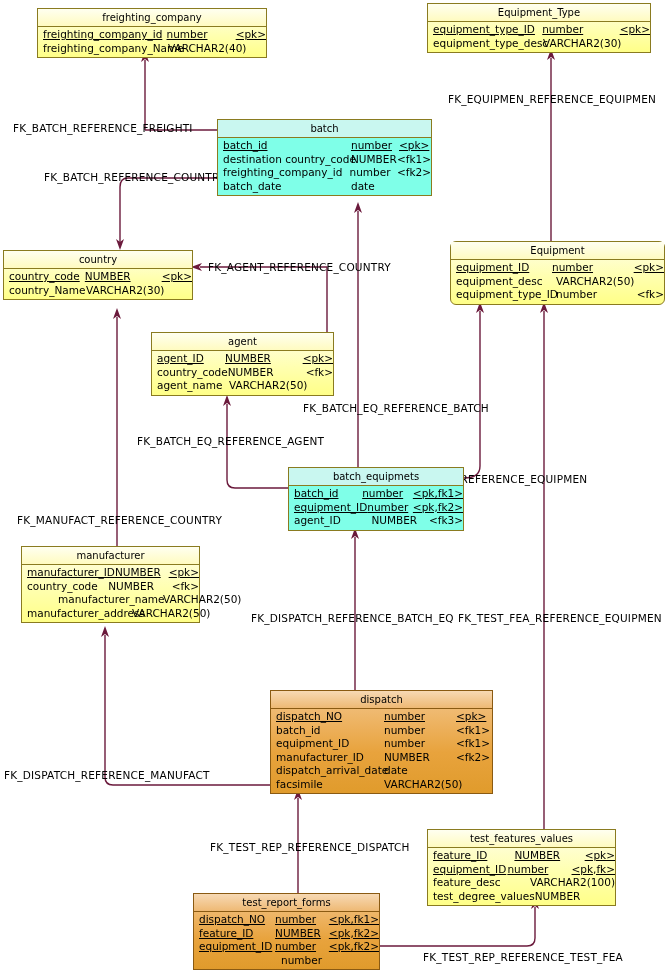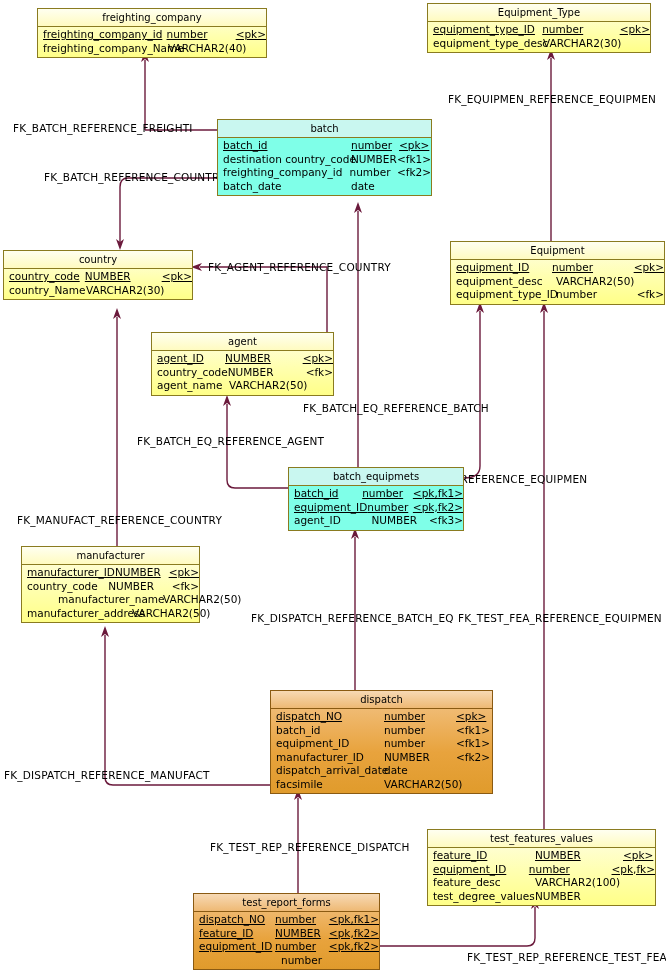--- a/index.html
+++ b/index.html
@@ -194,21 +194,21 @@
           <span class="a-type" style="width: 78px;">NUMBER</span>
           <span class="a-key">&lt;pk&gt;</span>
         </div>
         <div class="attr">
           <span class="a-name" style="width: 77px;">country_Name</span>
           <span class="a-type" style="width: 78px;">VARCHAR2(30)</span>
           <span class="a-key"></span>
         </div>
       </div>
     </div>
-    <div class="entity c-yellow" style="left: 450px; top: 241px; width: 215px;">
+    <div class="entity c-yellow" style="left: 450px; top: 241px; width: 215px; border-radius: 6px;">
       <div class="ent-title">Equipment</div>
       <div class="ent-body">
         <div class="attr pk">
           <span class="a-name" style="width: 100px;">equipment_ID</span>
           <span class="a-type" style="width: 85px;">number</span>
           <span class="a-key">&lt;pk&gt;</span>
         </div>
         <div class="attr">
           <span class="a-name" style="width: 100px;">equipment_desc</span>
           <span class="a-type" style="width: 85px;">VARCHAR2(50)</span>
@@ -314,21 +314,21 @@
           <span class="a-type" style="width: 72px;">date</span>
           <span class="a-key"></span>
         </div>
         <div class="attr">
           <span class="a-name" style="width: 108px;">facsimile</span>
           <span class="a-type" style="width: 72px;">VARCHAR2(50)</span>
           <span class="a-key"></span>
         </div>
       </div>
     </div>
-    <div class="entity c-yellow" style="left: 427px; top: 829px; width: 229px;">
+    <div class="entity c-yellow" style="left: 427px; top: 829px; width: 189px;">
       <div class="ent-title">test_features_values</div>
       <div class="ent-body">
         <div class="attr pk">
           <span class="a-name" style="width: 102px;">feature_ID</span>
           <span class="a-type" style="width: 88px;">NUMBER</span>
           <span class="a-key">&lt;pk&gt;</span>
         </div>
         <div class="attr pk">
           <span class="a-name" style="width: 102px;">equipment_ID</span>
           <span class="a-type" style="width: 88px;">number</span>
@@ -376,14 +376,14 @@
     <div class="rel-label" style="left: 448px; top: 93px;">FK_EQUIPMEN_REFERENCE_EQUIPMEN</div>
     <div class="rel-label" style="left: 208px; top: 261px;">FK_AGENT_REFERENCE_COUNTRY</div>
     <div class="rel-label" style="left: 303px; top: 402px;">FK_BATCH_EQ_REFERENCE_BATCH</div>
     <div class="rel-label" style="left: 137px; top: 435px;">FK_BATCH_EQ_REFERENCE_AGENT</div>
     <div class="rel-label" style="left: 380px; top: 473px;">FK_BATCH_EQ_REFERENCE_EQUIPMEN</div>
     <div class="rel-label" style="left: 17px; top: 514px;">FK_MANUFACT_REFERENCE_COUNTRY</div>
     <div class="rel-label" style="left: 251px; top: 612px;">FK_DISPATCH_REFERENCE_BATCH_EQ</div>
     <div class="rel-label" style="left: 458px; top: 612px;">FK_TEST_FEA_REFERENCE_EQUIPMEN</div>
     <div class="rel-label" style="left: 4px; top: 769px;">FK_DISPATCH_REFERENCE_MANUFACT</div>
     <div class="rel-label" style="left: 210px; top: 841px;">FK_TEST_REP_REFERENCE_DISPATCH</div>
-    <div class="rel-label" style="left: 423px; top: 951px; margin-left: 44px;">FK_TEST_REP_REFERENCE_TEST_FEA</div>
+    <div class="rel-label" style="left: 423px; top: 951px;">FK_TEST_REP_REFERENCE_TEST_FEA</div>
   </div>
 
 </body></html>

